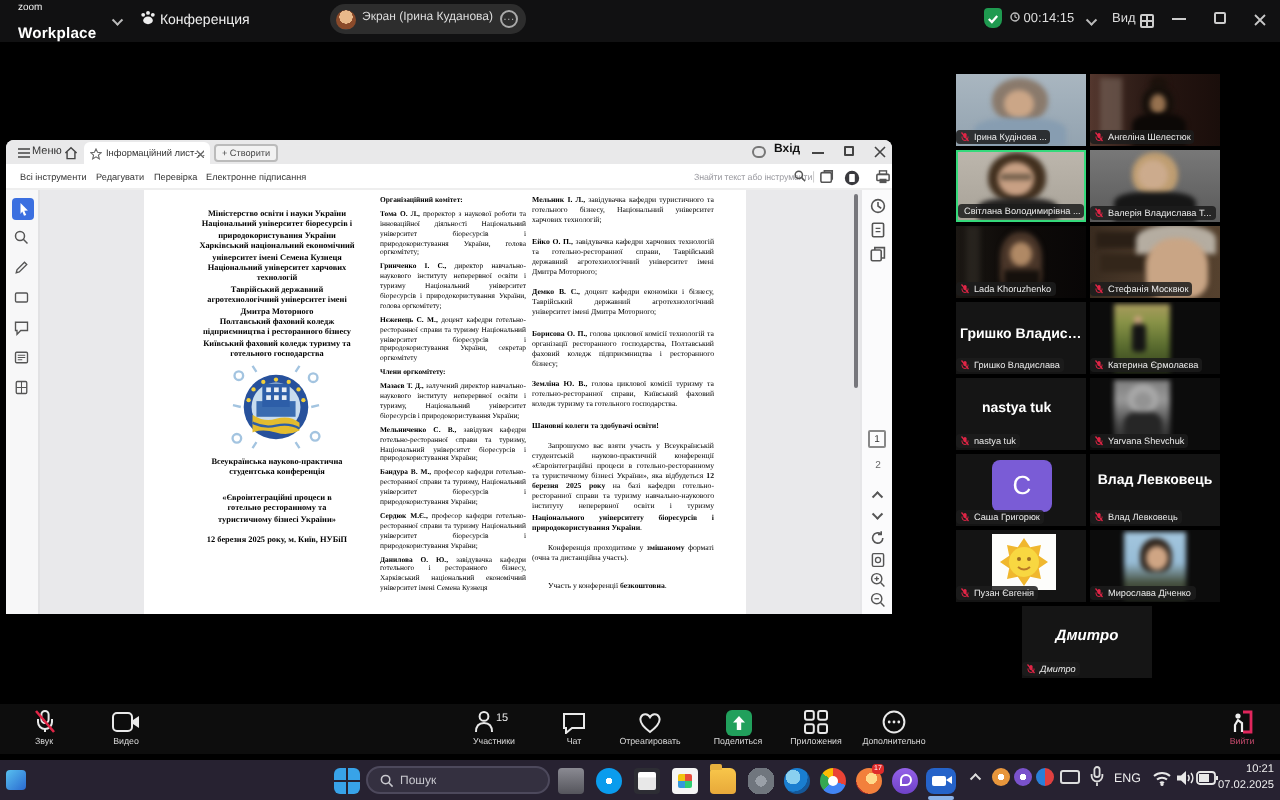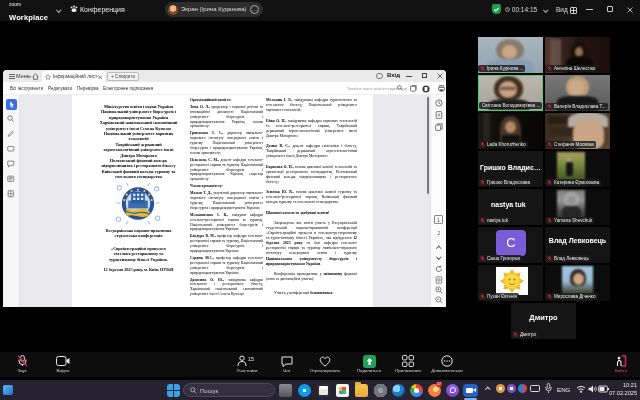--- a/index.html
+++ b/index.html
@@ -423,21 +423,21 @@
   <div class="abs" style="left:17px;top:1px;width:31px;height:34px;background:linear-gradient(180deg,#a3c6de 0%,#97bcd6 45%,#46503f 75%,#2c3226 100%);">
    <div class="abs" style="left:8px;top:3px;width:16px;height:17px;border-radius:50% 50% 35% 35%;background:#2e241c;"></div>
    <div class="abs" style="left:10.5px;top:6.5px;width:11px;height:12px;border-radius:50%;background:#cfa584;"></div>
   </div>
   <div class="lbl"><svg class="mic" viewBox="0 0 10 10">
         <rect x="3.4" y="1" width="3.2" height="5" rx="1.6" fill="#e02546"></rect>
         <path d="M2 4.5 v1 a3 3 0 0 0 6 0 v-1" stroke="#e02546" stroke-width="1" fill="none"></path>
         <line x1="1.5" y1="0.5" x2="8.5" y2="9" stroke="#e02546" stroke-width="1.2"></line>
       </svg>Мирослава Діченко</div>
 </div>
-<div class="tile" style="left:511px;top:303px;background:#151515;">
+<div class="tile" style="left:511px;top:303px;background:#151515;font-style:italic;">
   <div class="abs txt" style="left:1px;top:10px;width:63px;color:#fff;font-weight:bold;font-size:7.5px;text-align:center;">Дмитро</div>
   <div class="lbl"><svg class="mic" viewBox="0 0 10 10">
         <rect x="3.4" y="1" width="3.2" height="5" rx="1.6" fill="#e02546"></rect>
         <path d="M2 4.5 v1 a3 3 0 0 0 6 0 v-1" stroke="#e02546" stroke-width="1" fill="none"></path>
         <line x1="1.5" y1="0.5" x2="8.5" y2="9" stroke="#e02546" stroke-width="1.2"></line>
       </svg>Дмитро</div>
 </div>
 
 <div id="toolbar">
  <div class="tbtn" style="left:9px;width:26px;">

